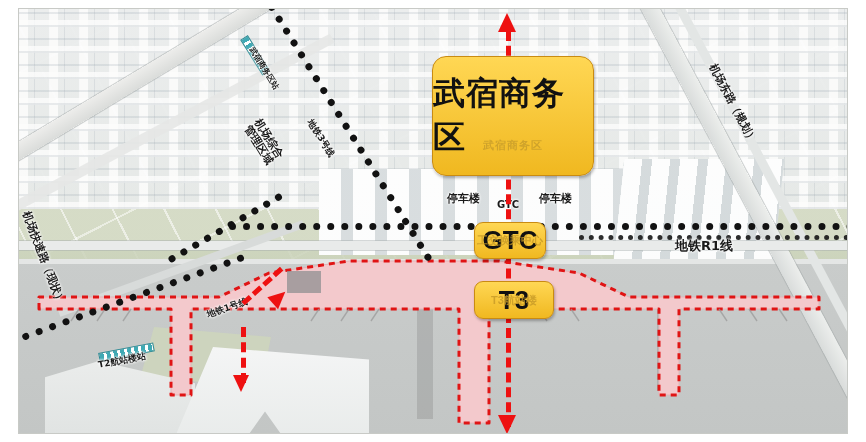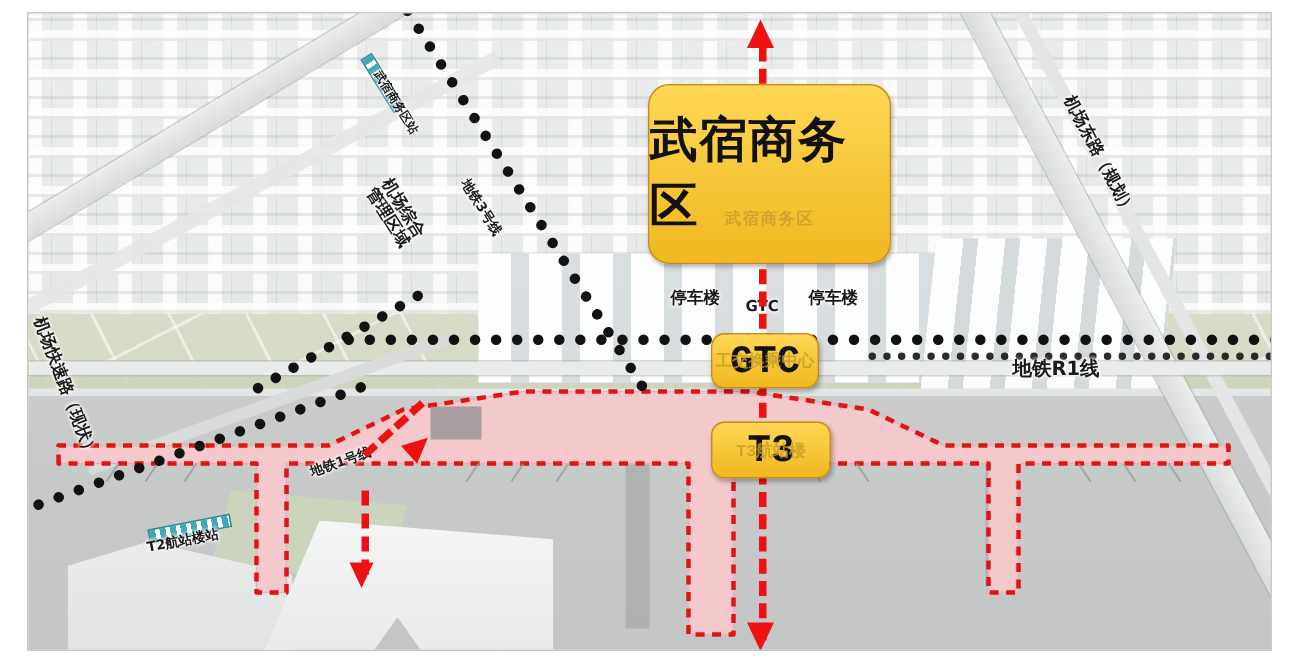--- a/index.html
+++ b/index.html
@@ -201,21 +201,21 @@
 
   
   .ybox{
     position:absolute;
     display:flex;align-items:center;justify-content:center;
     background:linear-gradient(#ffd754,#f0b820);
     border:1.6px solid #c98b12;
     border-radius:9px;
     color:#111;
     font-weight:700;
-    font-family:Liberation Mono, monospace;
+    font-family:Liberation Sans, sans-serif;
     box-shadow:1px 2px 3px rgba(0,0,0,.28);
     z-index:40;
   }
   .ybox-wusu{
     left:413px;top:47px;width:160px;height:118px;
     border-radius:14px;font-size:32px;letter-spacing:1px;
     flex-direction:column;
   }
   .ybox-wusu .ghost-inner{
     position:absolute;bottom:22px;left:0;right:0;text-align:center;

